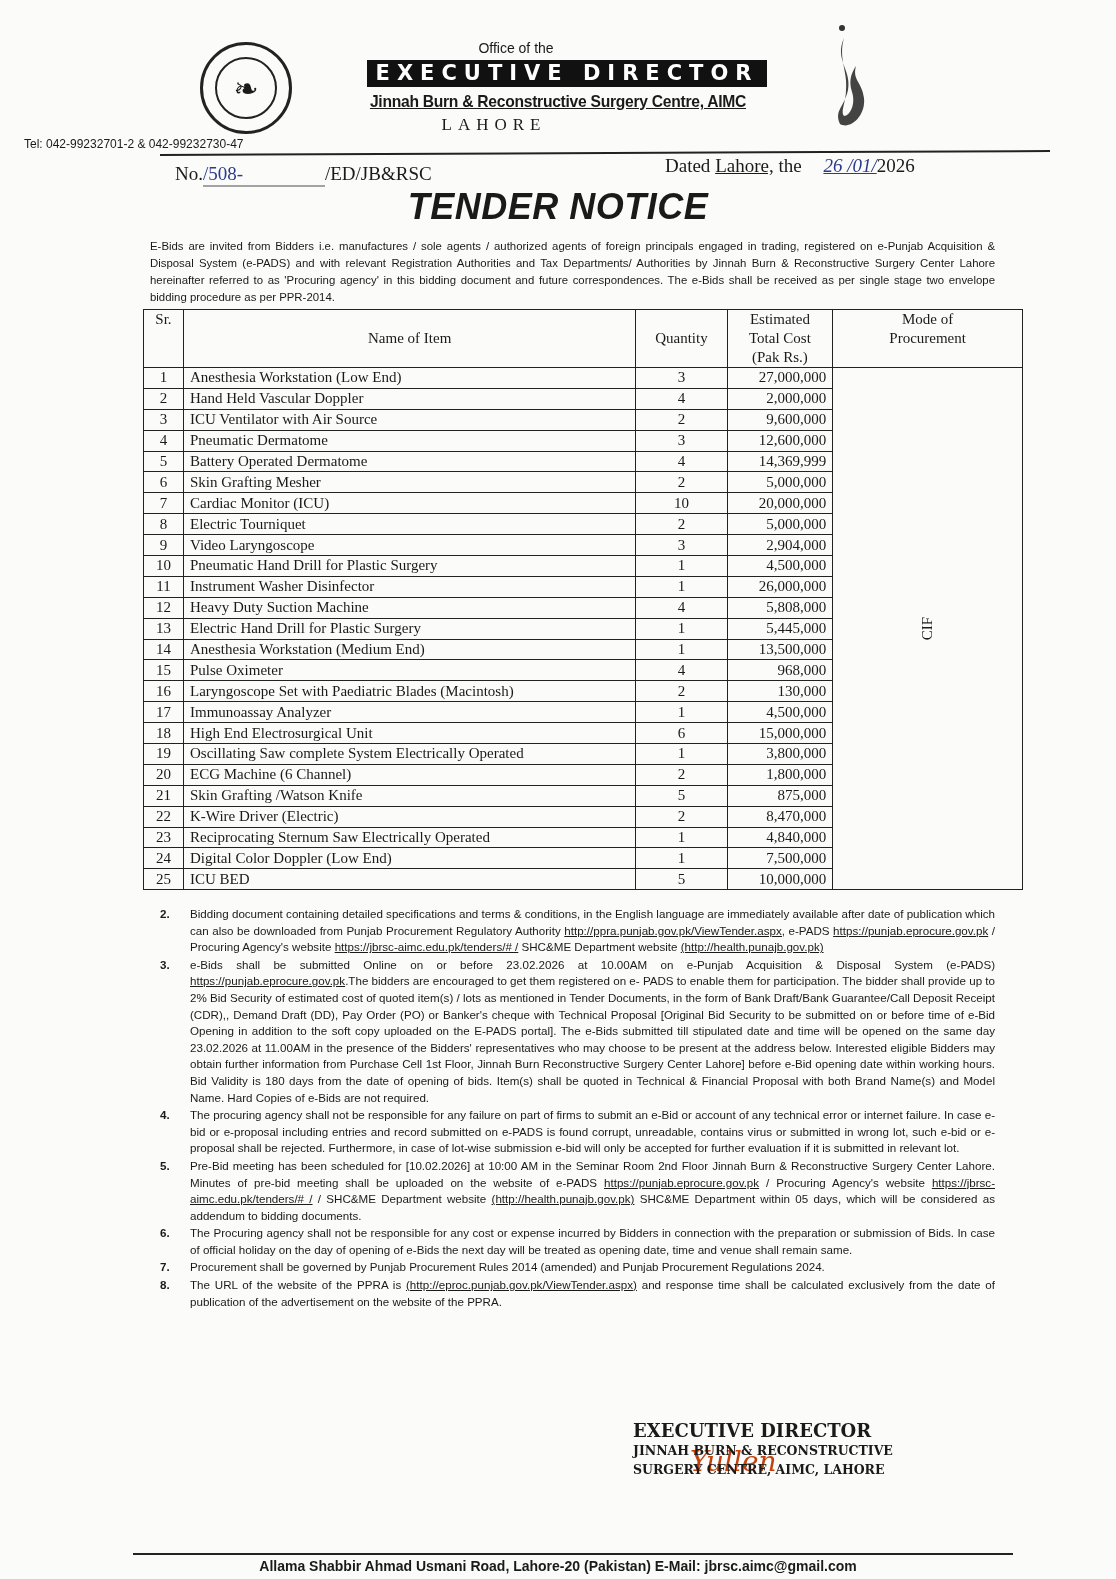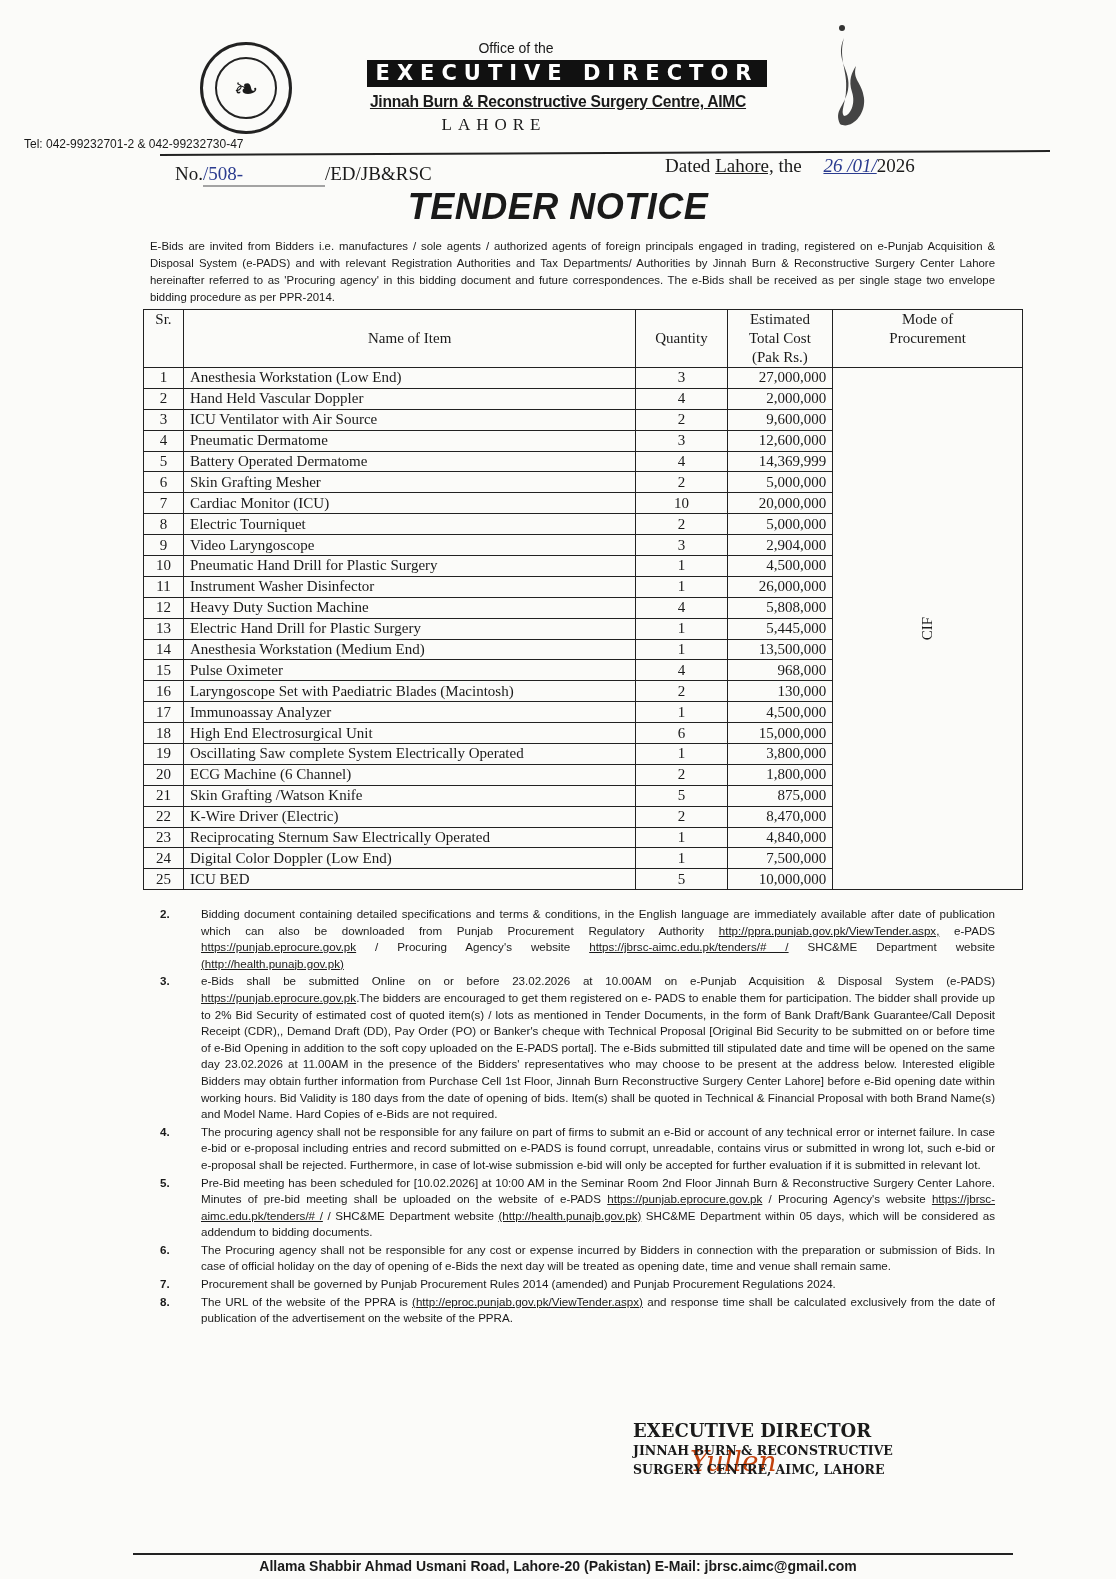--- a/index.html
+++ b/index.html
@@ -36,21 +36,21 @@
   td.sr { text-align:center; }
   td.qty { text-align:center; }
   td.cost { text-align:right; }
   td.mode { text-align:center; vertical-align:middle; }
   td.mode span { display:inline-block; transform:rotate(-90deg); font-size:15px; }
 
   
   .clauses { position:absolute; left:160px; top:906px; width:835px; font-size:11.6px; line-height:16.6px; }
   .clause { display:flex; margin-bottom:1px; }
   .clause .num { width:30px; flex:none; font-weight:bold; }
-  .clause .txt { flex:1; text-align:justify;margin-left:11px; }
+  .clause .txt { flex:1; text-align:justify; }
   .clause .txt a { color:#1a1a1a; text-decoration:underline; }
 
   
   .signature-scrawl { position:absolute; left:690px; top:1445px; width:80px; height:40px; color:#c2410c; font-size:28px; font-style:italic; font-family:"DejaVu Serif", serif; }
   .sig-title { position:absolute; left:633px; top:1420px; font-family:"DejaVu Serif", serif; font-weight:bold; font-size:18px; }
   .sig-line { position:absolute; left:633px; font-family:"DejaVu Serif", serif; font-weight:bold; font-size:12.5px; }
   .sig-l1 { top:1443px; }
   .sig-l2 { top:1462px; }
 
   .rule-bottom { position:absolute; left:133px; top:1553px; width:880px; height:2px; background:#222; }

